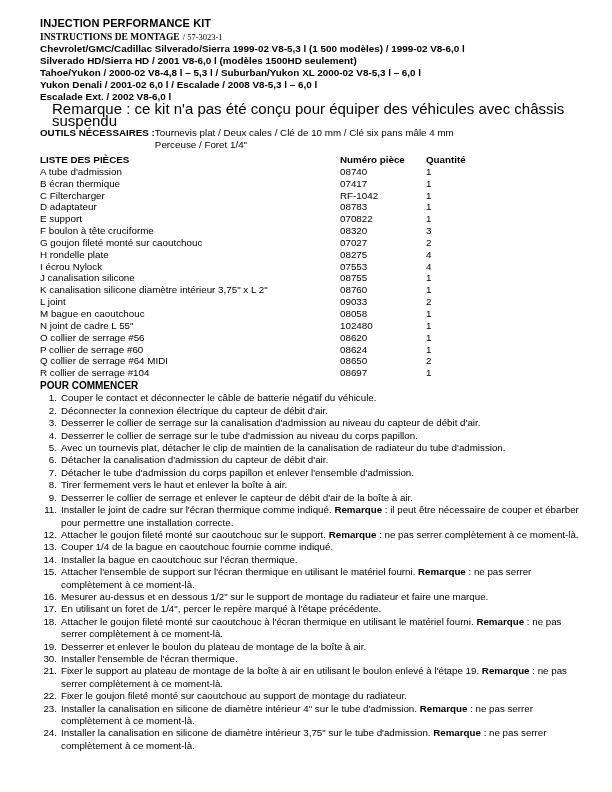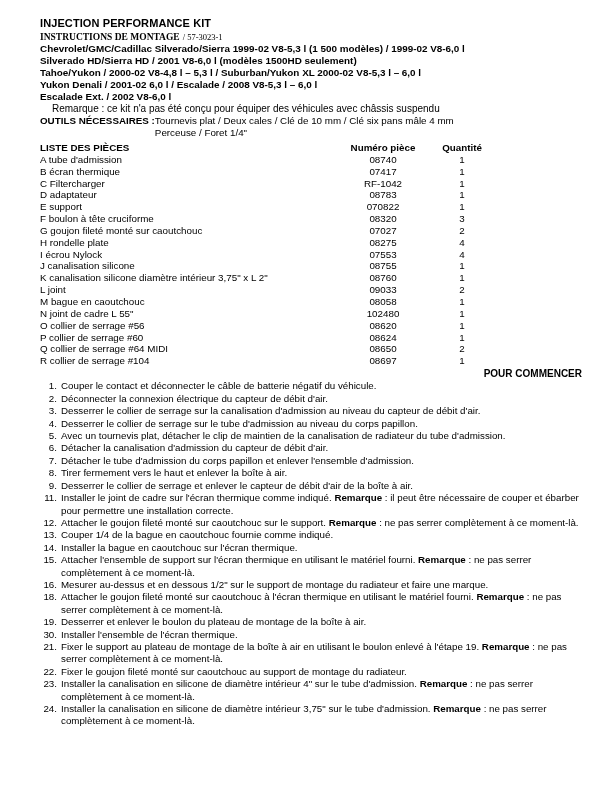--- a/index.html
+++ b/index.html
@@ -12,36 +12,36 @@
   }
   .page { padding: 17px 30px 0 40px; width: 612px; height: 653px; }
 
   .title { font-size: 11px; font-weight: bold; line-height: 12px; letter-spacing: 0.1px; }
 
   .subtitle { line-height: 12px; font-family: "Liberation Serif", serif; }
   .subtitle .sub-label { font-size: 9.5px; font-weight: bold; }
   .subtitle .sub-ref { font-size: 8.5px; margin-left: 3px; }
 
   .vline { font-size: 9.9px; font-weight: bold; line-height: 12px; }
-  .remark { font-size: 10px; line-height: 12px; padding-left: 12px; }
+  .remark { font-size: 15px; line-height: 12px; padding-left: 12px; }
 
   .tools { display: flex; font-size: 9.8px; line-height: 12px; }
   .tools .tools-label { font-weight: bold; white-space: nowrap; }
   .tools .tools-text { }
 
   .parts-header, .prow {
     display: grid;
     grid-template-columns: 300px 86px 72px 1fr;
     font-size: 9.8px; line-height: 11.85px;
   }
   .parts-header { margin-top: 3px; font-weight: bold; }
-  .col-num, .col-qty { text-align: center; }
+  .col-num, .col-qty { }
 
   .section-title {
-    text-align: right; font-weight: bold;
+    text-align: left; font-weight: bold;
     font-size: 10px; line-height: 12.4px; margin-top: 1px;
   }
 
   .steps { }
   .step { display: flex; font-size: 9.75px; line-height: 12.4px; }
   .step .num { width: 17px; text-align: right; margin-right: 4px; flex-shrink: 0; }
   .step .body { flex: 1; }
   .note-label { font-weight: bold; }
 </style>
 </head>
@@ -289,20 +289,24 @@
       <div class="step">
         <span class="num">15.</span>
         <span class="body"><span>Attacher l'ensemble de support sur l'écran thermique en utilisant le matériel fourni. </span><span class="note-label">Remarque</span><span> : ne pas serrer complètement à ce moment-là.</span></span>
       </div>
 
       <div class="step">
         <span class="num">16.</span>
         <span class="body"><span>Mesurer au-dessus et en dessous 1/2" sur le support de montage du radiateur et faire une marque.</span><span class="note-label"></span><span></span></span>
       </div>
 
+      <div class="step">
+        <span class="num">17.</span>
+        <span class="body"><span>En utilisant un foret de 1/4", percer le repère marqué à l'étape précédente.</span><span class="note-label"></span><span></span></span>
+      </div>
 
       <div class="step">
         <span class="num">18.</span>
         <span class="body"><span>Attacher le goujon fileté monté sur caoutchouc à l'écran thermique en utilisant le matériel fourni. </span><span class="note-label">Remarque</span><span> : ne pas serrer complètement à ce moment-là.</span></span>
       </div>
 
       <div class="step">
         <span class="num">19.</span>
         <span class="body"><span>Desserrer et enlever le boulon du plateau de montage de la boîte à air.</span><span class="note-label"></span><span></span></span>
       </div>

